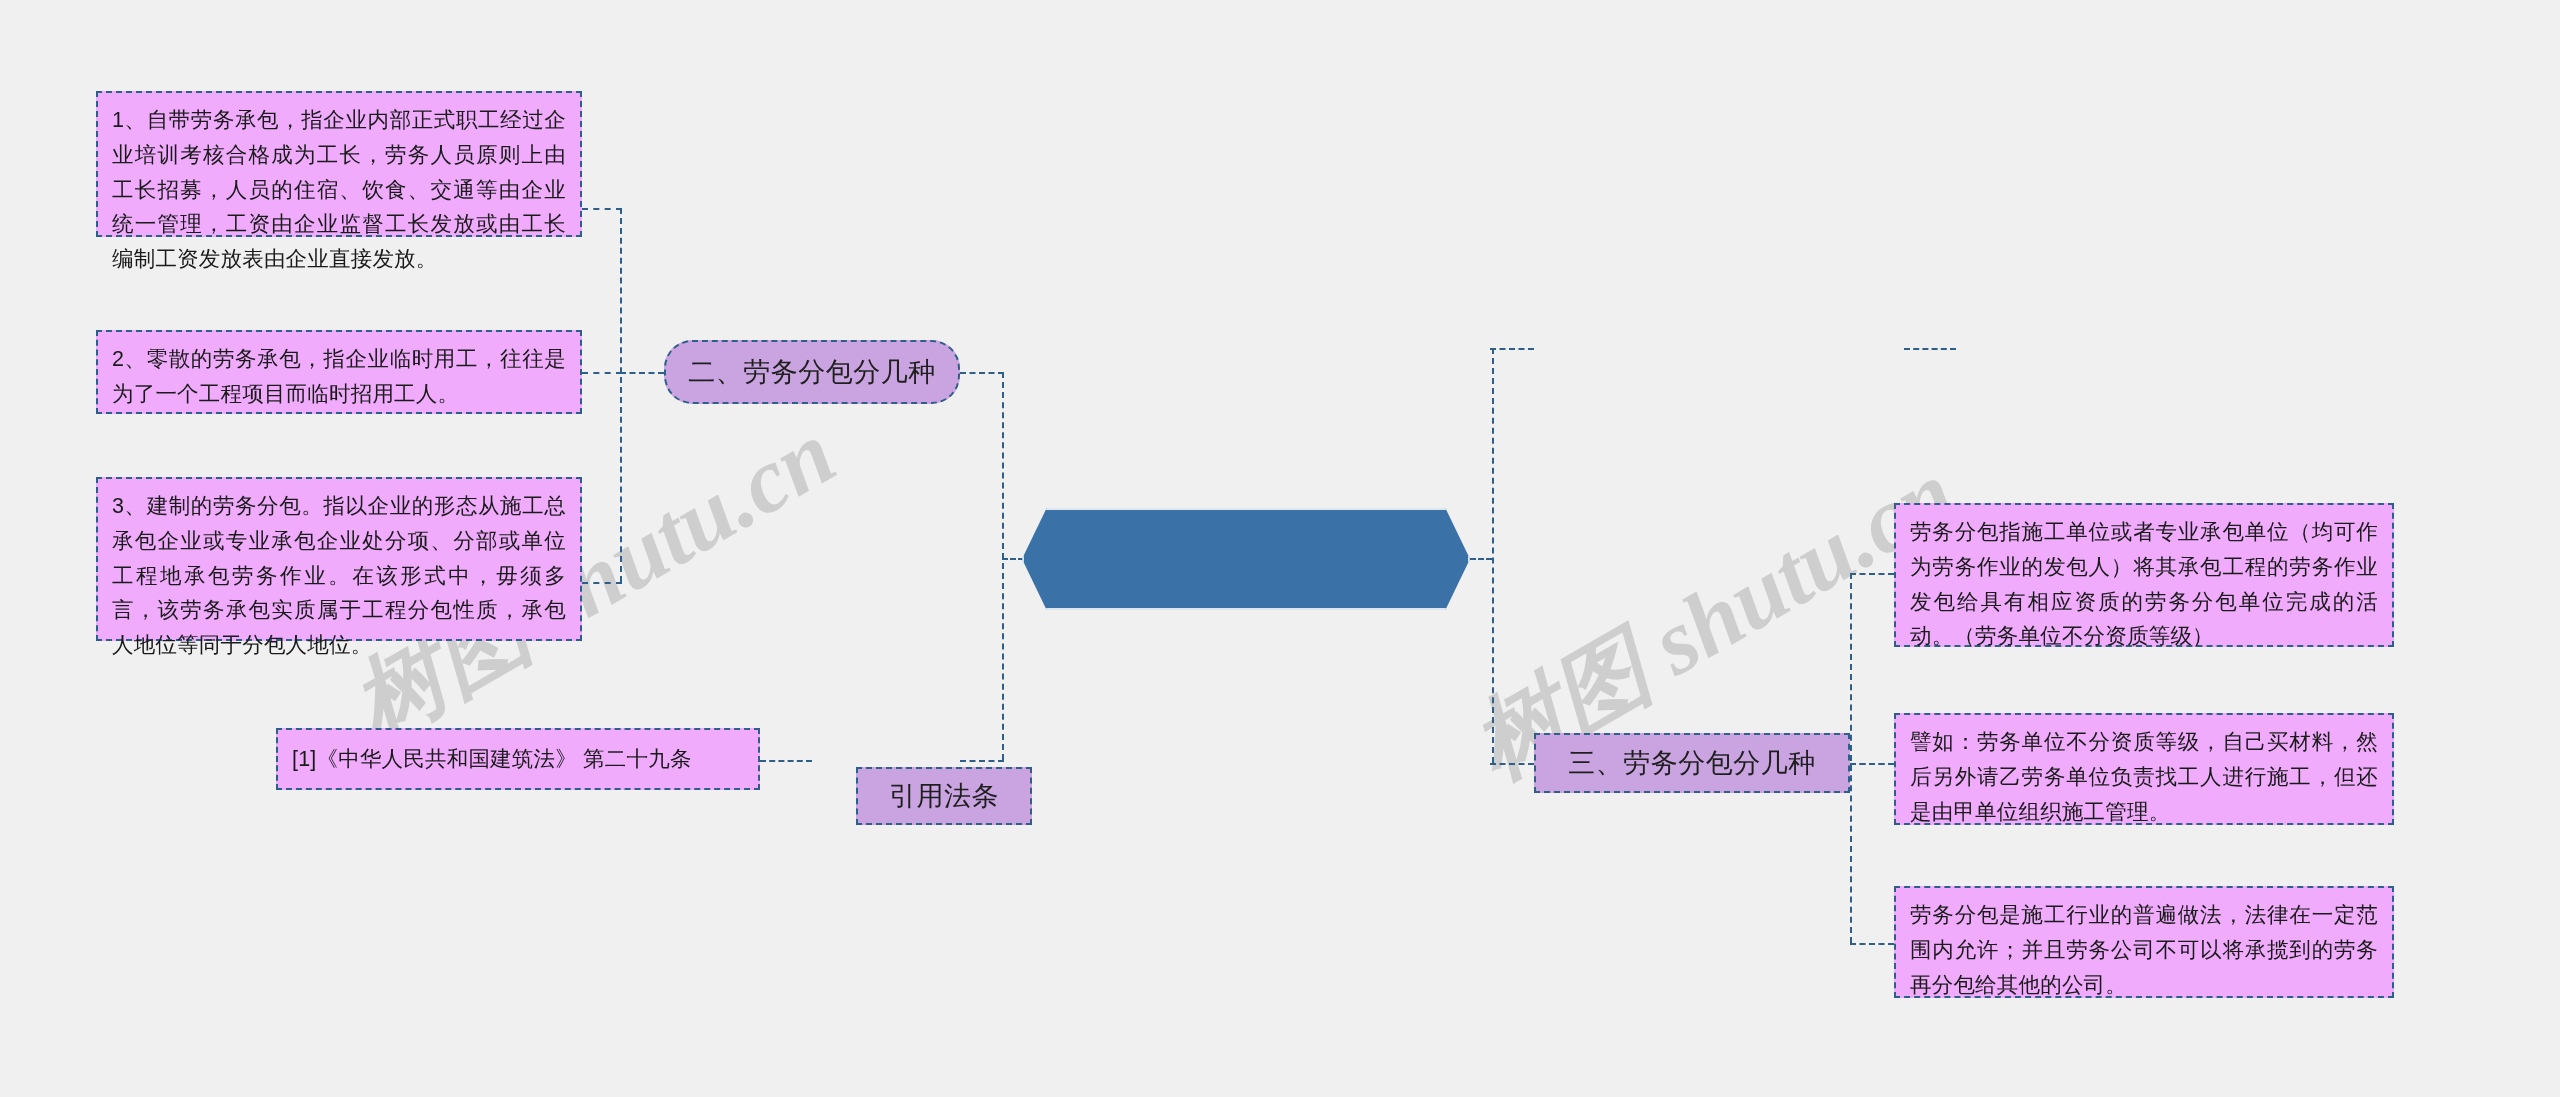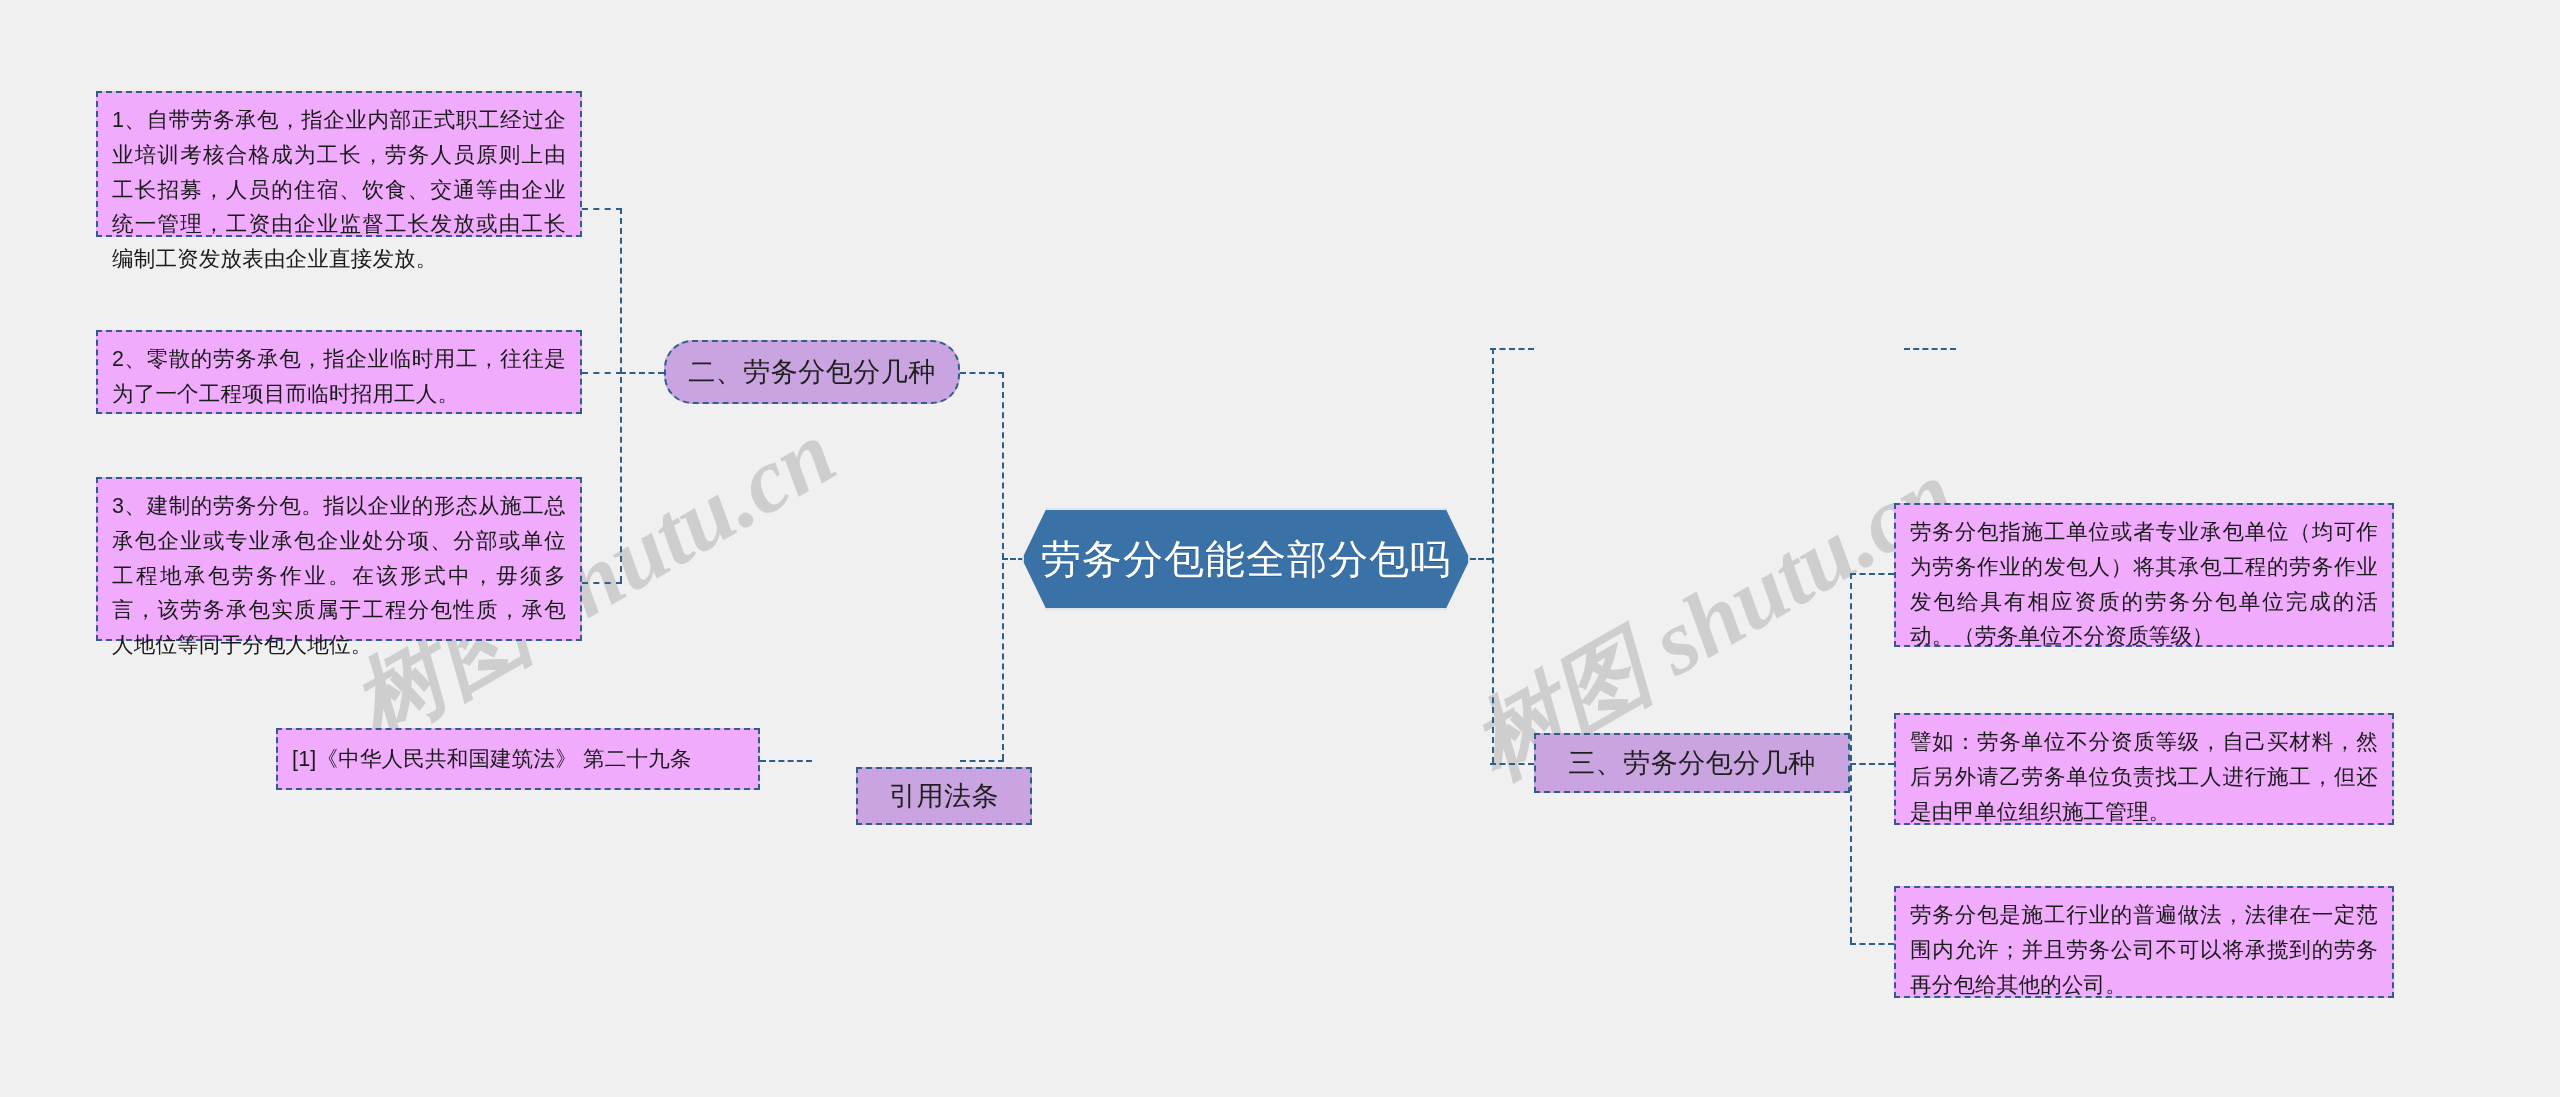--- a/index.html
+++ b/index.html
@@ -128,21 +128,20 @@
   <div class="conn h" style="left:1904px; top:348px; width:52px;"></div>
 
   <div class="conn h" style="left:1850px; top:763px; width:44px;"></div>
   <div class="conn v" style="left:1850px; top:573px; height:370px;"></div>
   <div class="conn h" style="left:1850px; top:573px; width:44px;"></div>
   <div class="conn h" style="left:1850px; top:763px; width:44px;"></div>
   <div class="conn h" style="left:1850px; top:943px; width:44px;"></div>
 
   <div id="root-node">
     <div class="hexbg"></div>
-    <div class="hextxt">劳务分包能全部分包吗</div>
   </div>
 
   <div class="branch" style="left:664px; top:340px; width:296px; height:64px;border-radius:28px;">
     <span>二、劳务分包分几种</span>
   </div>
 
   <div class="branch" style="left:856px; top:731px; width:176px; height:58px;margin-top:36px;">
     <span>引用法条</span>
   </div>
 

